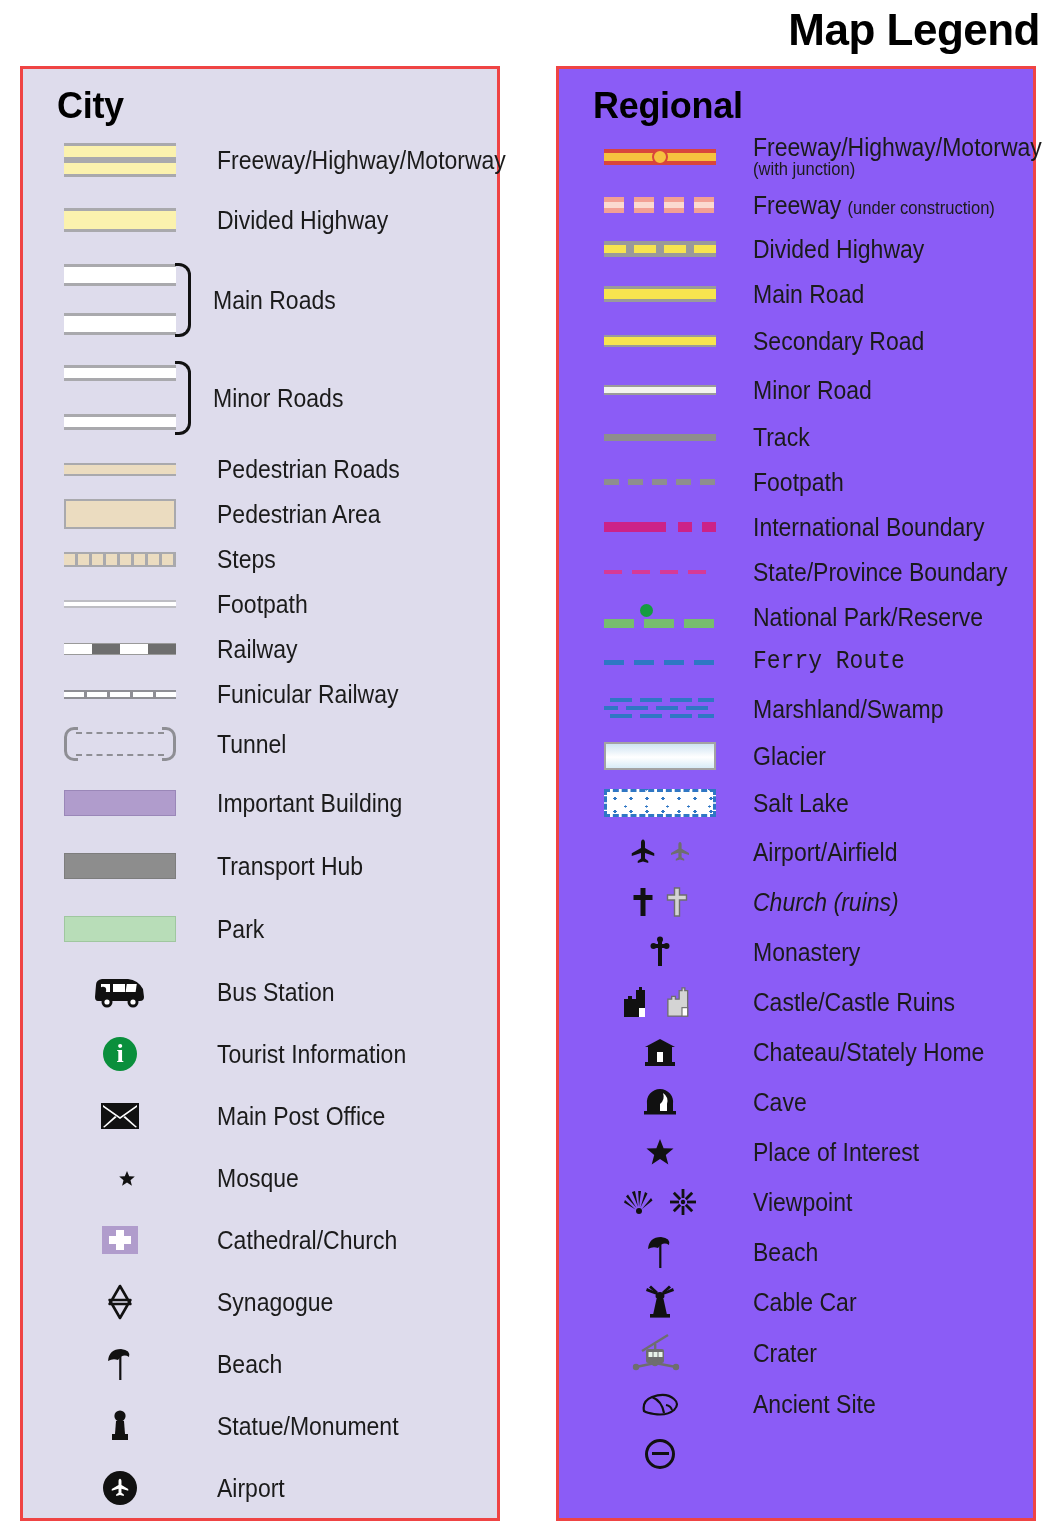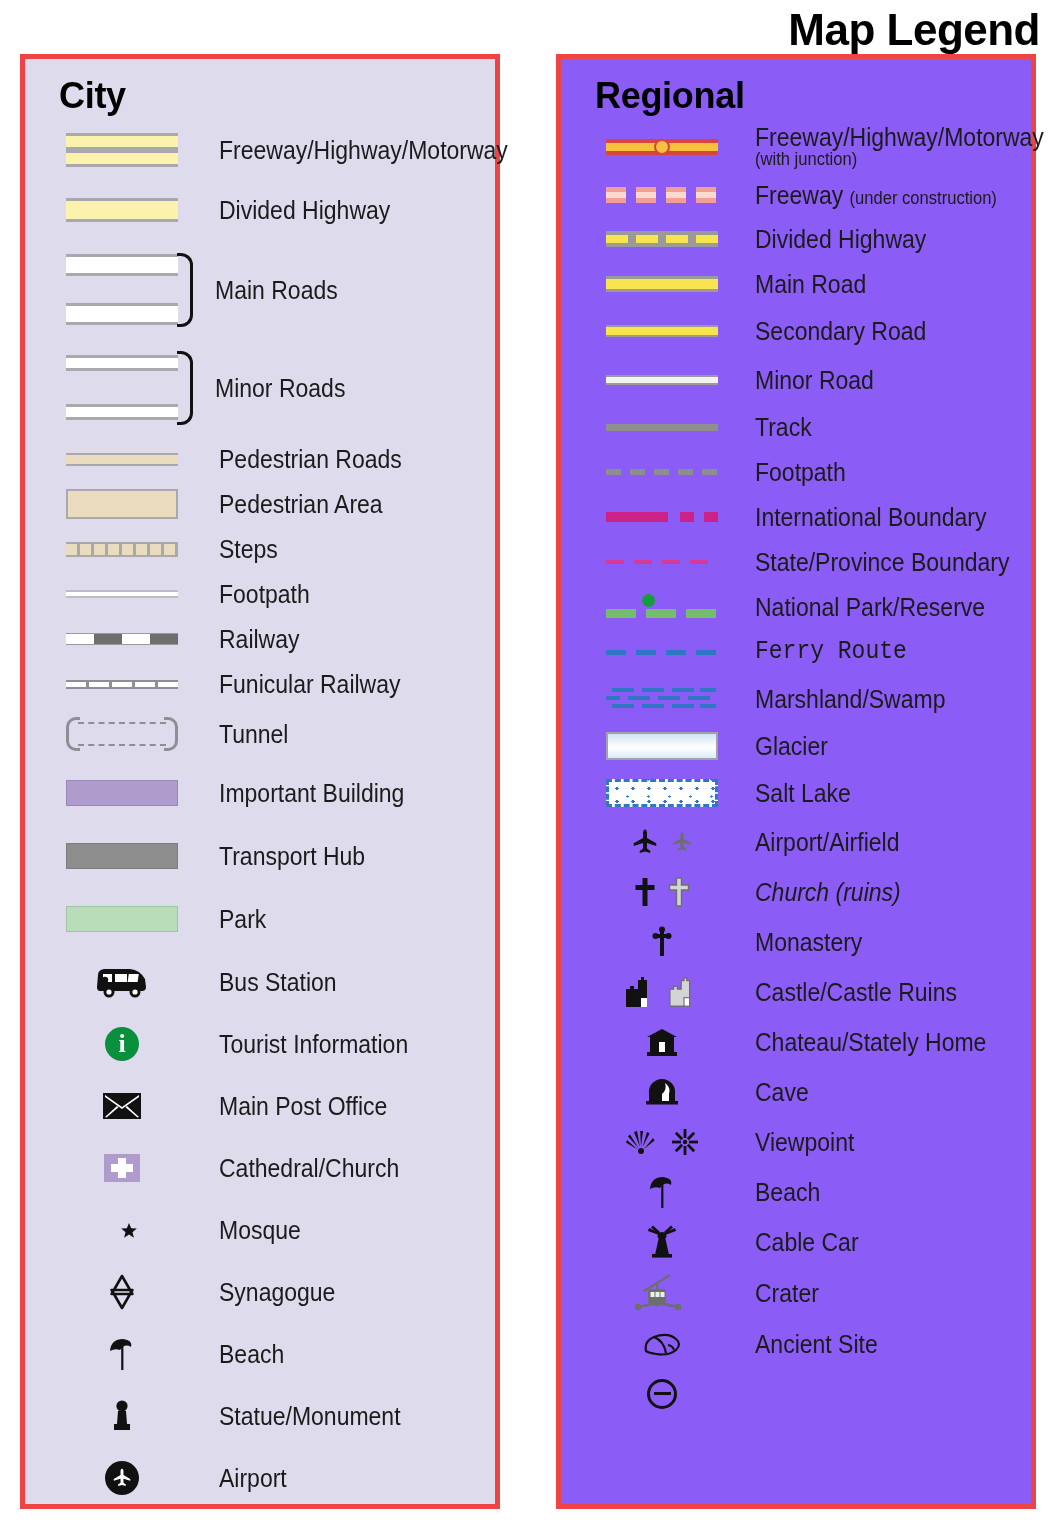--- a/index.html
+++ b/index.html
@@ -25,22 +25,22 @@
     font-weight: bold;
     letter-spacing: -0.5px;
     color: #000;
     line-height: 1;
     white-space: nowrap;
   }
 
   
   .panel {
     position: absolute;
-    top: 54px;
-    border: 5px solid #ef4444;
+    top: 66px;
+    border: 3px solid #ef4444;
     padding: 18px 0 26px 0;
   }
   #panel-city {
     left: 20px;
     width: 480px;
     height: 1455px;
     background: #dedcec;
   }
   #panel-regional {
     left: 556px;
@@ -569,35 +569,35 @@
             <path d="M3 3 L20 15 L37 3 L37 5 L20 17 L3 5 Z" fill="#fff"></path>
             <path d="M3 25 L15 14 L16.5 15.2 L4.5 25.5 Z" fill="#fff"></path>
             <path d="M37 25 L25 14 L23.5 15.2 L35.5 25.5 Z" fill="#fff"></path>
           </svg>
         </div>
         <div class="label">Main Post Office</div>
       </div>
 
       <div class="row" style="height:62px;">
         <div class="sym">
-          <div class="church-sq">
-              <span class="plus"></span>
-            </div>
-        </div>
-        <div class="label">Cathedral/Church</div>
-      </div>
-
-      <div class="row" style="height:62px;">
-        <div class="sym">
           <svg width="36" height="34" viewBox="0 0 36 34" aria-hidden="true">
             <path d="M22 3 A14 14 0 1 0 22 31 A11 11 0 1 1 22 3 Z" fill="#111"></path>
             <polygon fill="#111" points="25,10 27.2,15.2 32.8,15.6 28.5,19.2 29.9,24.7 25,21.6 20.1,24.7 21.5,19.2 17.2,15.6 22.8,15.2"></polygon>
           </svg>
         </div>
         <div class="label">Mosque</div>
+      </div>
+
+      <div class="row" style="height:62px;">
+        <div class="sym">
+          <div class="church-sq">
+              <span class="plus"></span>
+            </div>
+        </div>
+        <div class="label">Cathedral/Church</div>
       </div>
 
       <div class="row" style="height:62px;">
         <div class="sym">
           <svg width="36" height="36" viewBox="0 0 36 36" aria-hidden="true">
             <path d="M18 2 L28.4 20 L7.6 20 Z M18 34 L7.6 16 L28.4 16 Z" fill="none" stroke="#111" stroke-width="2.6" stroke-linejoin="round"></path>
           </svg>
         </div>
         <div class="label">Synagogue</div>
       </div>
@@ -885,20 +885,28 @@
         <div class="sym">
           <svg width="36" height="30" viewBox="0 0 36 30" aria-hidden="true">
             <path fill="#111" d="M18 2 A13 13 0 0 1 31 17 v7 H5 v-7 A13 13 0 0 1 18 2 Z"></path>
             <path fill="#fff" d="M21 6 A10 10 0 0 1 25 17 v7 h-7 v-7 A10 10 0 0 0 21 6 Z"></path>
             <rect x="2" y="24" width="32" height="3.5" fill="#111"></rect>
           </svg>
         </div>
         <div class="label">Cave</div>
       </div>
 
+      <div class="row" style="height:50px;">
+        <div class="sym">
+          <svg width="30" height="30" viewBox="0 0 30 30" aria-hidden="true">
+            <polygon fill="#111" points="15,2 18.6,11.2 28.5,11.6 20.8,17.9 23.3,27.5 15,22 6.7,27.5 9.2,17.9 1.5,11.6 11.4,11.2"></polygon>
+          </svg>
+        </div>
+        <div class="label">Place of Interest</div>
+      </div>
 
       <div class="row" style="height:50px;">
         <div class="sym">
           <div class="pair" style="gap:14px;">
             <svg width="32" height="26" viewBox="0 0 32 26" aria-hidden="true">
               <g fill="#111">
                 <circle cx="16" cy="22" r="3"></circle>
                 <path d="M15 18 L9 3 L12 2 Z"></path>
                 <path d="M16 18 L15.2 2 L18 2 Z"></path>
                 <path d="M17.5 18.5 L22 3 L24.5 4.5 Z"></path>

